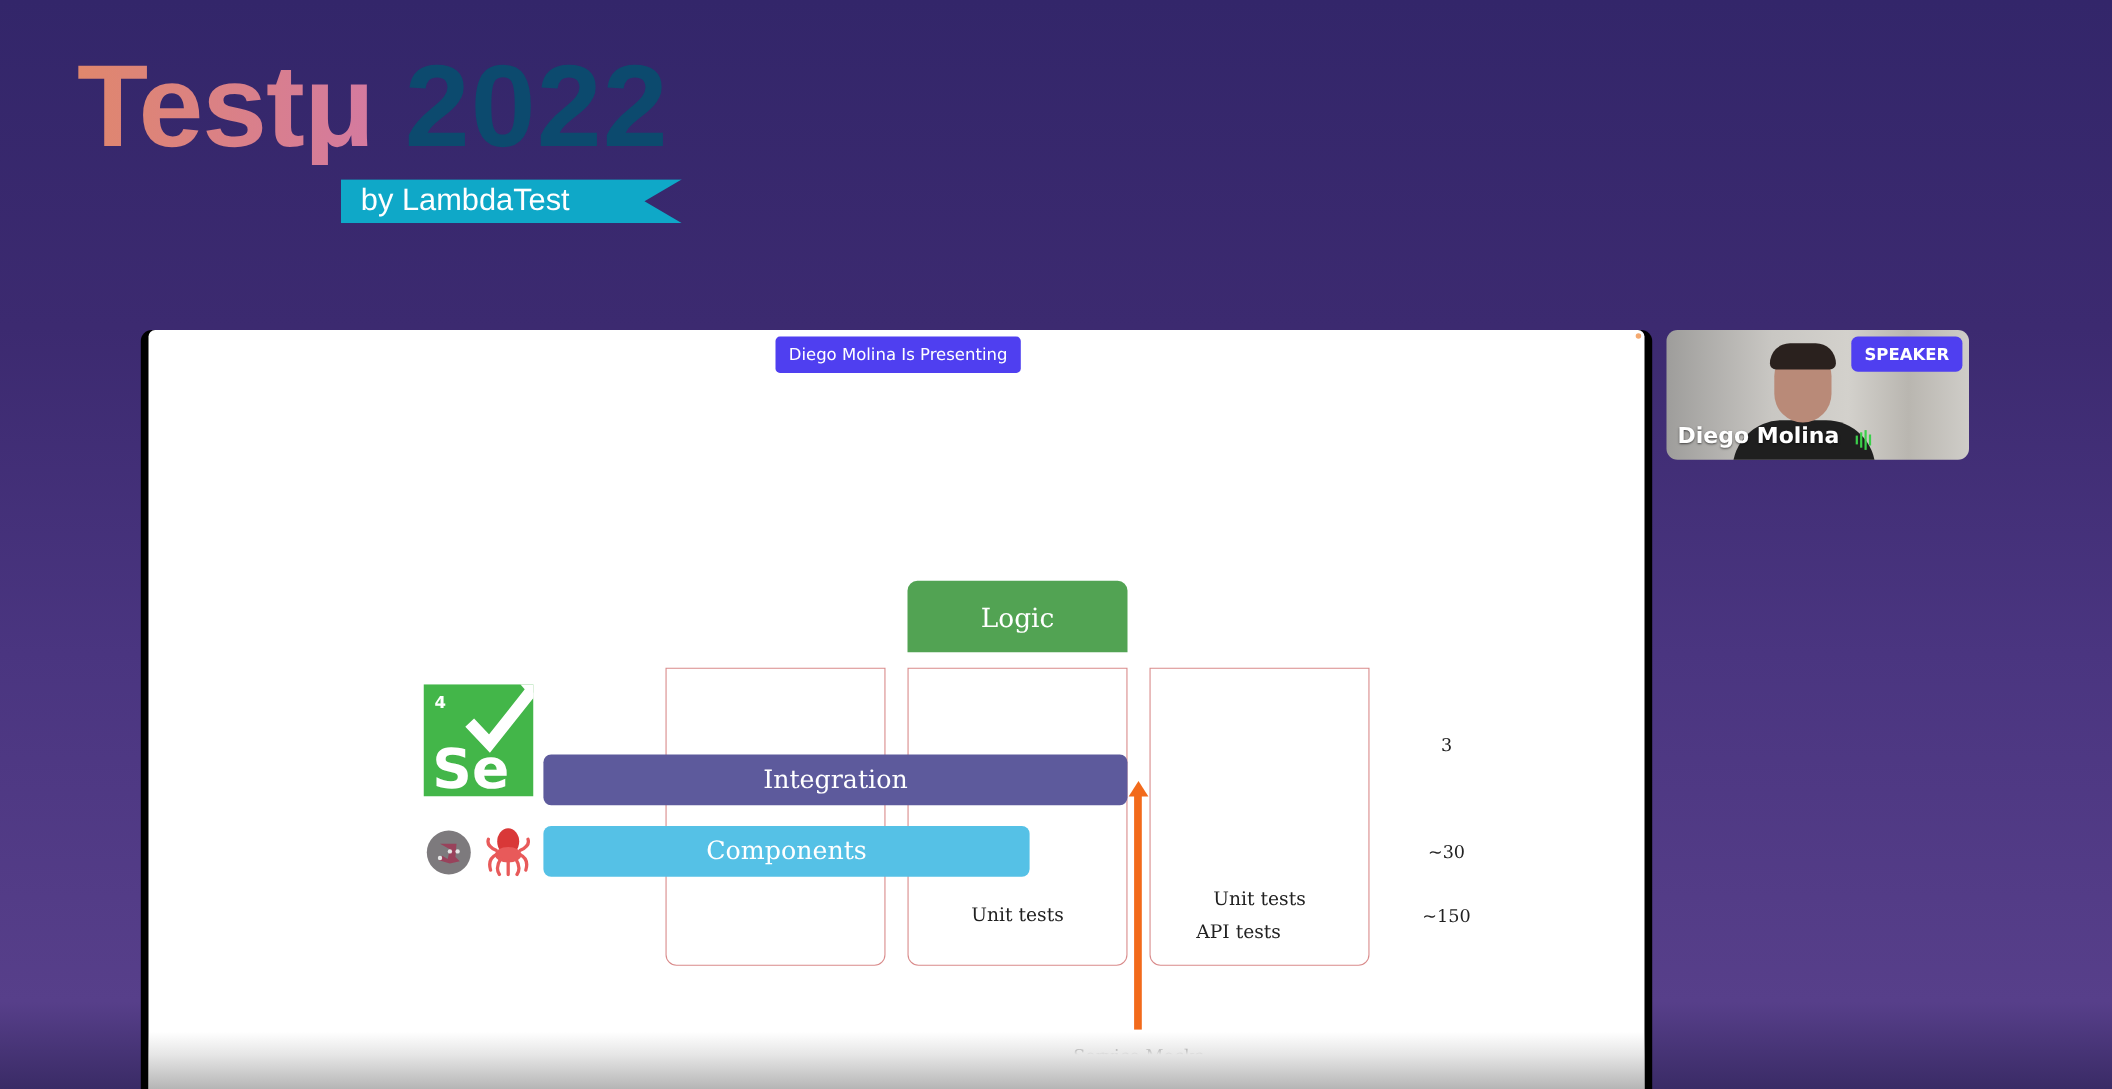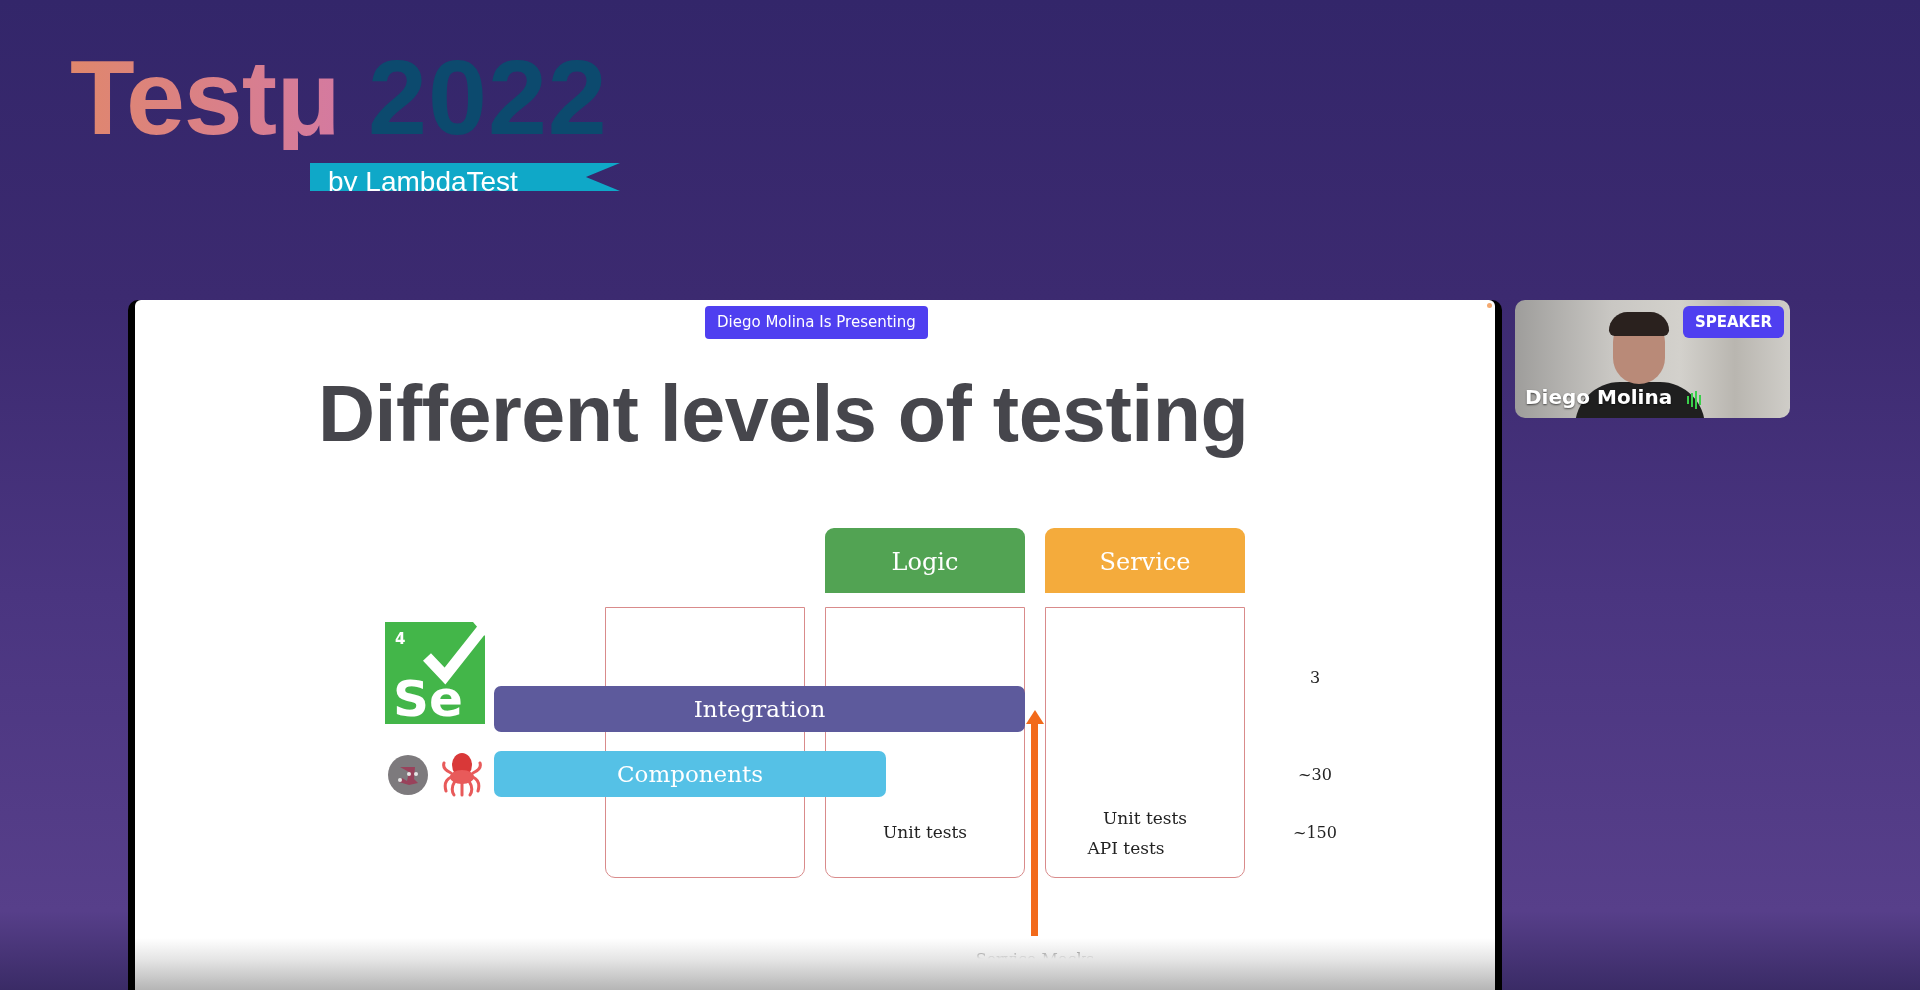--- a/index.html
+++ b/index.html
@@ -15,21 +15,21 @@
     left: 70px; top: 44px; font-family: "Liberation Sans", sans-serif; font-weight: 700;
     font-size: 106px; line-height: 1; letter-spacing: -1px;
     background: linear-gradient(90deg, #e0876c 0%, #d47aa0 100%);
     -webkit-background-clip: text; background-clip: text; color: transparent;
   }
   .logo-year {
     left: 368px; top: 44px; font-family: "Liberation Sans", sans-serif; font-weight: 700;
     font-size: 106px; line-height: 1; color: #0c4a6e; letter-spacing: 1px;
   }
   .logo-ribbon {
-    left: 310px; top: 163px; width: 310px; height: 28px; background: #0fa8c8;
+    left: 310px; top: 163px; width: 310px; height: 40px; background: #0fa8c8;
     clip-path: polygon(0 0, 100% 0, 89% 50%, 100% 100%, 0 100%);
   }
   .logo-ribbon span {
     position: absolute; left: 18px; top: 3px; color: #ffffff;
     font-family: "Liberation Sans", sans-serif; font-size: 28px;
   }
 
   
   .screen-frame { left: 128px; top: 300px; width: 1374px; height: 690px; background: #000; border-radius: 10px 10px 0 0; }
   .slide {
@@ -90,35 +90,33 @@
 <div class="abs logo-year">2022</div>
 <div class="abs logo-ribbon">
   <span>by LambdaTest</span>
 </div>
 
 <div class="abs screen-frame"></div>
 <div class="abs slide">
   <div class="abs presenting-badge">Diego Molina Is Presenting</div>
   <div class="abs corner-dot"></div>
 
-  <div class="abs slide-title">Different levels of testing</div>
 
   <div class="abs col-header" style="left:690px;top:228px;background:#52a353;">Logic</div>
-  <div class="abs col-header" style="left:910px;top:228px;background:#f4ab3c;">Service</div>
 
   <div class="abs col-box" style="left:470px;top:307px;"></div>
   <div class="abs col-box" style="left:690px;top:307px;"></div>
   <div class="abs col-box" style="left:910px;top:307px;"></div>
 
   <div class="abs serif-txt" style="left:690px;top:522px;width:200px;text-align:center;">Unit tests</div>
   <div class="abs serif-txt" style="left:910px;top:508px;width:200px;text-align:center;">Unit tests</div>
   <div class="abs serif-txt" style="left:910px;top:538px;width:162px;text-align:center;">API tests</div>
 
   <div class="abs bar" style="left:359px;top:386px;width:531px;background:#5d5a9c;">Integration</div>
-  <div class="abs bar" style="left:359px;top:451px;width:392px;background:#55c1e6;">Components</div>
+  <div class="abs bar" style="left:359px;top:451px;width:442px;background:#55c1e6;">Components</div>
 
   <div class="abs serif-txt" style="left:1155px;top:368px;width:50px;text-align:center;font-size:16px;">3</div>
   <div class="abs serif-txt" style="left:1155px;top:465px;width:50px;text-align:center;font-size:16px;">~30</div>
   <div class="abs serif-txt" style="left:1155px;top:523px;width:50px;text-align:center;font-size:16px;">~150</div>
 
   <div class="abs arrow-head"></div>
   <div class="abs arrow-shaft"></div>
   <div class="abs serif-txt" style="left:800px;top:650px;width:200px;text-align:center;font-size:16px;">Service Mocks</div>
 
   <div class="abs" style="left:250px;top:322px;width:100px;height:102px;">

